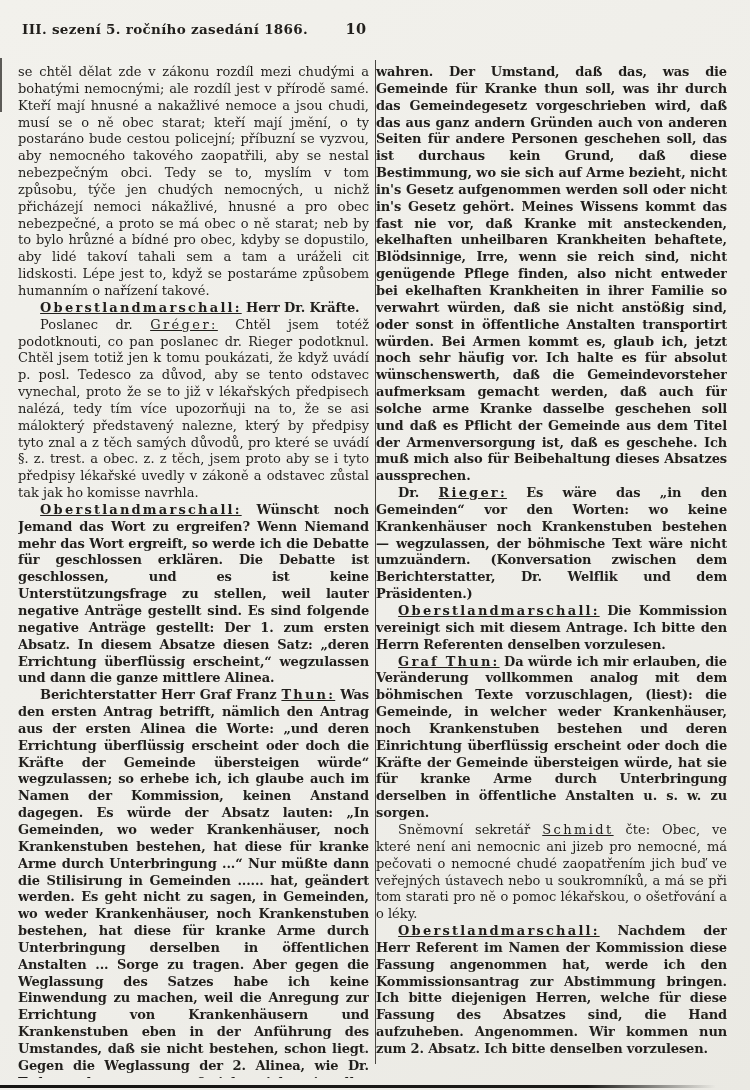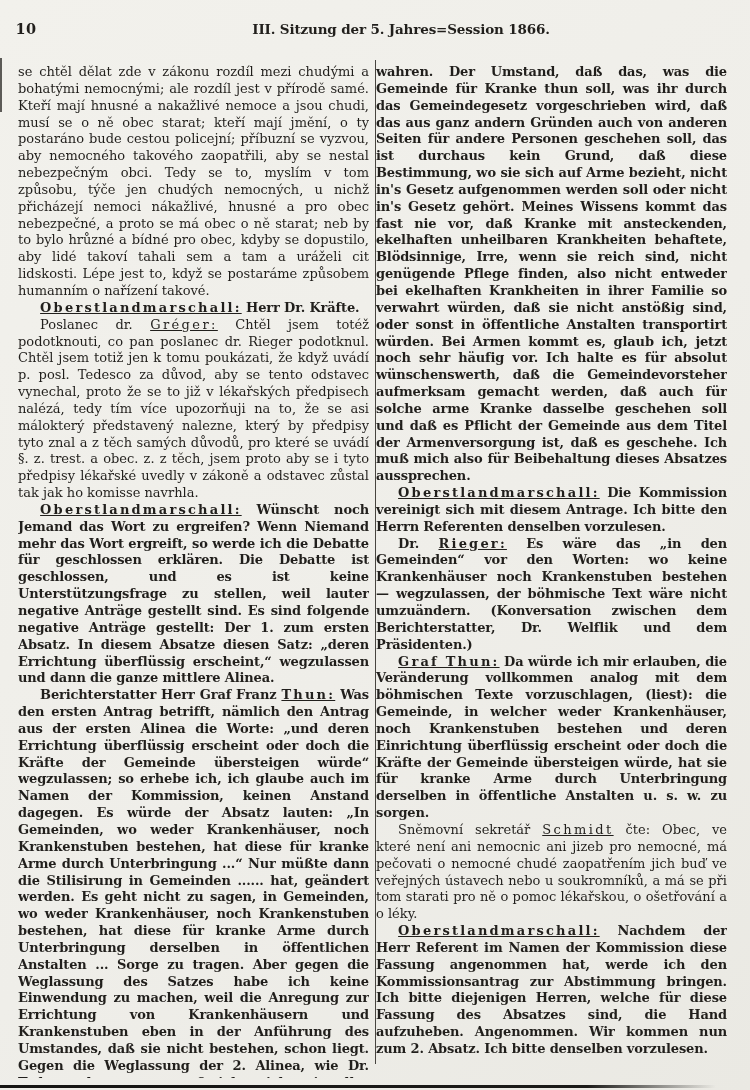--- a/index.html
+++ b/index.html
@@ -63,38 +63,38 @@
     background: #2a2825;
     opacity: 0.75;
   }
 </style>
 </head>
 <body>
 
 <div class="page">
 
   <div class="header">
+    <div class="h-left">III. sezení 5. ročního zasedání 1866.</div>
     <div class="h-mid">10</div>
-    <div class="h-right fraktur">III. Sitzung der 5. Jahres=Session 1866.</div>
   </div>
 
   <div class="divider"></div>
 
   <div class="col col-left" id="col-left">
       <p class="para"><span class="antiqua">se chtěl dělat zde v zákonu rozdíl mezi chudými a bohatými nemocnými; ale rozdíl jest v přírodě samé. Kteří mají hnusné a nakažlivé nemoce a jsou chudi, musí se o ně obec starat; kteří mají jmění, o ty postaráno bude cestou policejní; příbuzní se vyzvou, aby nemocného takového zaopatřili, aby se nestal nebezpečným obci. Tedy se to, myslím v tom způsobu, týče jen chudých nemocných, u nichž přicházejí nemoci nákažlivé, hnusné a pro obec nebezpečné, a proto se má obec o ně starat; neb by to bylo hrůzné a bídné pro obec, kdyby se dopustilo, aby lidé takoví tahali sem a tam a uráželi cit lidskosti. Lépe jest to, když se postaráme způsobem humanním o nařízení takové.</span></p>
       <p class="para indent"><span class="fraktur spaced">Oberstlandmarschall:</span><span class="fraktur"> Herr Dr. Kräfte.</span></p>
       <p class="para indent"><span class="antiqua">Poslanec dr. </span><span class="antiqua spaced">Gréger:</span><span class="antiqua"> Chtěl jsem totéž podotknouti, co pan poslanec dr. Rieger podotknul. Chtěl jsem totiž jen k tomu poukázati, že když uvádí p. posl. Tedesco za důvod, aby se tento odstavec vynechal, proto že se to již v lékařských předpisech nalézá, tedy tím více upozorňuji na to, že se asi málokterý představený nalezne, který by předpisy tyto znal a z těch samých důvodů, pro které se uvádí §. z. trest. a obec. z. z těch, jsem proto aby se i tyto předpisy lékařské uvedly v zákoně a odstavec zůstal tak jak ho komisse navrhla.</span></p>
       <p class="para indent"><span class="fraktur spaced">Oberstlandmarschall:</span><span class="fraktur"> Wünscht noch Jemand das Wort zu ergreifen? Wenn Niemand mehr das Wort ergreift, so werde ich die Debatte für geschlossen erklären. Die Debatte ist geschlossen, und es ist keine Unterstützungsfrage zu stellen, weil lauter negative Anträge gestellt sind. Es sind folgende negative Anträge gestellt: Der 1. zum ersten Absatz. In diesem Absatze diesen Satz: „deren Errichtung überflüssig erscheint,“ wegzulassen und dann die ganze mittlere Alinea.</span></p>
       <p class="para indent"><span class="fraktur">Berichterstatter Herr Graf Franz </span><span class="fraktur spaced">Thun:</span><span class="fraktur"> Was den ersten Antrag betrifft, nämlich den Antrag aus der ersten Alinea die Worte: „und deren Errichtung überflüssig erscheint oder doch die Kräfte der Gemeinde übersteigen würde“ wegzulassen; so erhebe ich, ich glaube auch im Namen der Kommission, keinen Anstand dagegen. Es würde der Absatz lauten: „In Gemeinden, wo weder Krankenhäuser, noch Krankenstuben bestehen, hat diese für kranke Arme durch Unterbringung ...“ Nur müßte dann die Stilisirung in Gemeinden ...... hat, geändert werden. Es geht nicht zu sagen, in Gemeinden, wo weder Krankenhäuser, noch Krankenstuben bestehen, hat diese für kranke Arme durch Unterbringung derselben in öffentlichen Anstalten ... Sorge zu tragen. Aber gegen die Weglassung des Satzes habe ich keine Einwendung zu machen, weil die Anregung zur Errichtung von Krankenhäusern und Krankenstuben eben in der Anführung des Umstandes, daß sie nicht bestehen, schon liegt. Gegen die Weglassung der 2. Alinea, wie Dr. Tedesco beantragt, muß ich mich mit aller Entschiedenheit ver-</span></p>
     </div>
 
   <div class="col col-right" id="col-right">
       <p class="para"><span class="fraktur">wahren. Der Umstand, daß das, was die Gemeinde für Kranke thun soll, was ihr durch das Gemeindegesetz vorgeschrieben wird, daß das aus ganz andern Gründen auch von anderen Seiten für andere Personen geschehen soll, das ist durchaus kein Grund, daß diese Bestimmung, wo sie sich auf Arme bezieht, nicht in's Gesetz aufgenommen werden soll oder nicht in's Gesetz gehört. Meines Wissens kommt das fast nie vor, daß Kranke mit ansteckenden, ekelhaften unheilbaren Krankheiten behaftete, Blödsinnige, Irre, wenn sie reich sind, nicht genügende Pflege finden, also nicht entweder bei ekelhaften Krankheiten in ihrer Familie so verwahrt würden, daß sie nicht anstößig sind, oder sonst in öffentliche Anstalten transportirt würden. Bei Armen kommt es, glaub ich, jetzt noch sehr häufig vor. Ich halte es für absolut wünschenswerth, daß die Gemeindevorsteher aufmerksam gemacht werden, daß auch für solche arme Kranke dasselbe geschehen soll und daß es Pflicht der Gemeinde aus dem Titel der Armenversorgung ist, daß es geschehe. Ich muß mich also für Beibehaltung dieses Absatzes aussprechen.</span></p>
+      <p class="para indent"><span class="fraktur">Dr. </span><span class="fraktur spaced">Rieger:</span><span class="fraktur"> Es wäre das „in den Gemeinden“ vor den Worten: wo keine Krankenhäuser noch Krankenstuben bestehen — wegzulassen, der böhmische Text wäre nicht umzuändern. (Konversation zwischen dem Berichterstatter, Dr. Welflik und dem Präsidenten.)</span></p>
       <p class="para indent"><span class="fraktur spaced">Oberstlandmarschall:</span><span class="fraktur"> Die Kommission vereinigt sich mit diesem Antrage. Ich bitte den Herrn Referenten denselben vorzulesen.</span></p>
-      <p class="para indent"><span class="fraktur">Dr. </span><span class="fraktur spaced">Rieger:</span><span class="fraktur"> Es wäre das „in den Gemeinden“ vor den Worten: wo keine Krankenhäuser noch Krankenstuben bestehen — wegzulassen, der böhmische Text wäre nicht umzuändern. (Konversation zwischen dem Berichterstatter, Dr. Welflik und dem Präsidenten.)</span></p>
       <p class="para indent"><span class="fraktur spaced">Graf Thun:</span><span class="fraktur"> Da würde ich mir erlauben, die Veränderung vollkommen analog mit dem böhmischen Texte vorzuschlagen, (liest): die Gemeinde, in welcher weder Krankenhäuser, noch Krankenstuben bestehen und deren Einrichtung überflüssig erscheint oder doch die Kräfte der Gemeinde übersteigen würde, hat sie für kranke Arme durch Unterbringung derselben in öffentliche Anstalten u. s. w. zu sorgen.</span></p>
       <p class="para indent"><span class="antiqua">Sněmovní sekretář </span><span class="antiqua spaced">Schmidt</span><span class="antiqua"> čte: Obec, ve které není ani nemocnic ani jizeb pro nemocné, má pečovati o nemocné chudé zaopatřením jich buď ve veřejných ústavech nebo u soukromníků, a má se při tom starati pro ně o pomoc lékařskou, o ošetřování a o léky.</span></p>
       <p class="para indent"><span class="fraktur spaced">Oberstlandmarschall:</span><span class="fraktur"> Nachdem der Herr Referent im Namen der Kommission diese Fassung angenommen hat, werde ich den Kommissionsantrag zur Abstimmung bringen. Ich bitte diejenigen Herren, welche für diese Fassung des Absatzes sind, die Hand aufzuheben. Angenommen. Wir kommen nun zum 2. Absatz. Ich bitte denselben vorzulesen.</span></p>
     </div>
 
   <div class="scan-left"></div>
   <div class="scan-bottom"></div>
 
 </div>
 

